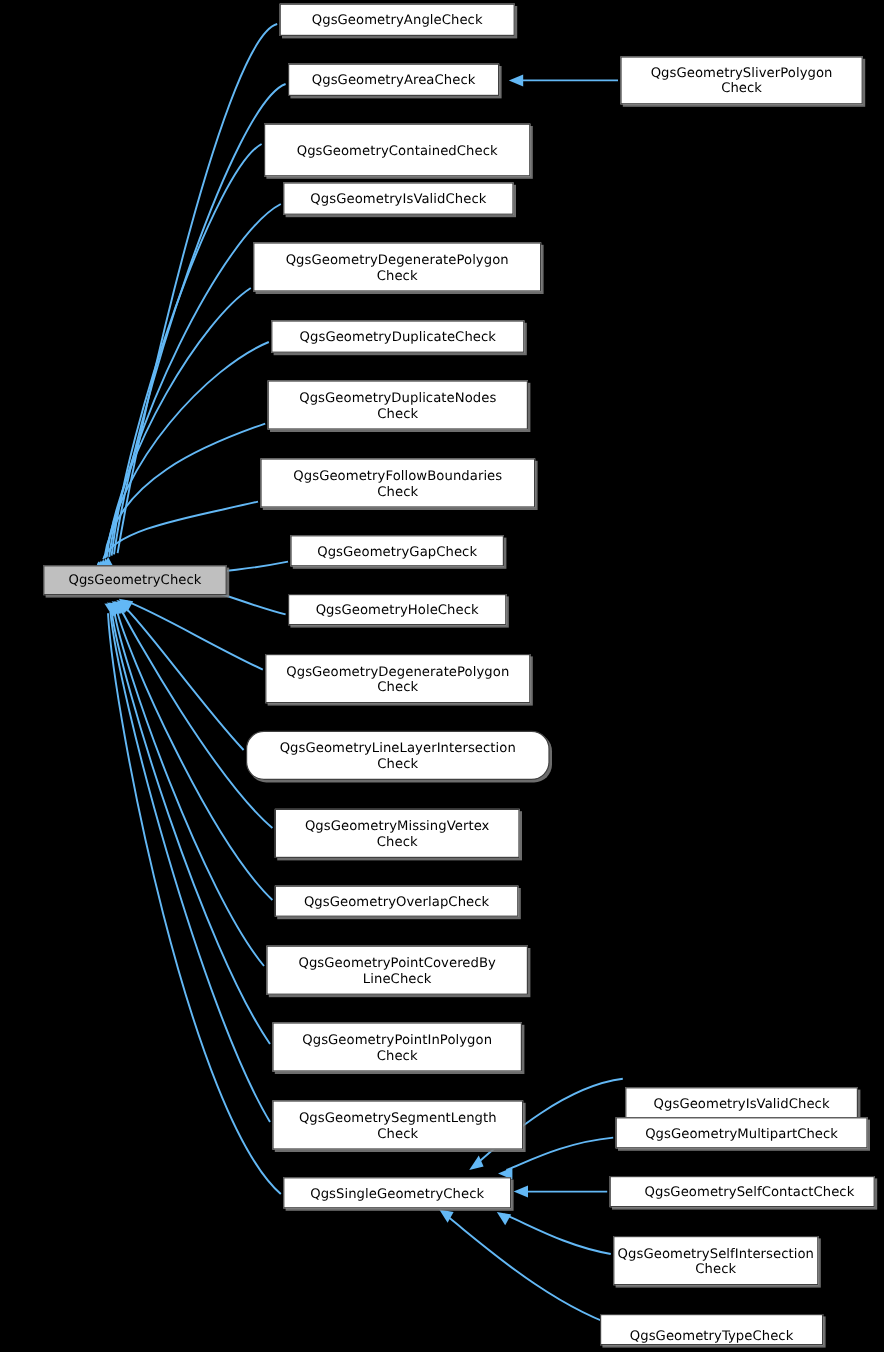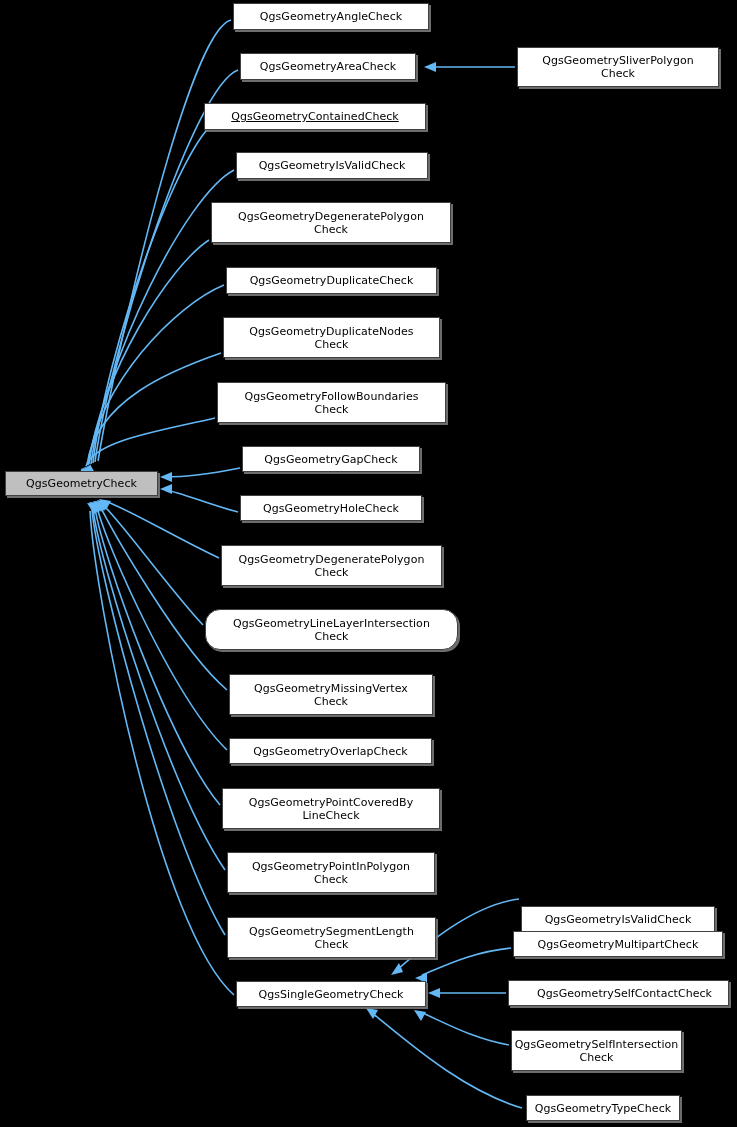--- a/index.html
+++ b/index.html
@@ -37,20 +37,21 @@
     display: flex;
     align-items: center;
     justify-content: center;
     text-align: center;
     white-space: pre-line;
     padding: 0 16px;
   }
   .node.root {
     background: #bfbfbf;
     border: 1px solid #404040;
+    margin-left: 31px;
   }
 </style>
 </head>
 <body>
 
 <div id="diagram">
   <svg id="edges" viewBox="0 0 737 1127" width="737" height="1127" xmlns="http://www.w3.org/2000/svg">
       <path d="M 231,20 C 190,30 120,330 98,461" stroke="#63b8f5" stroke-width="1.6" fill="none"></path>
       <polygon points="90,464 85,476 96,475" fill="#63b8f5"></polygon>
       <path d="M 238,70 C 195,85 112,340 95,462" stroke="#63b8f5" stroke-width="1.6" fill="none"></path>
@@ -99,21 +100,21 @@
       <polygon points="414,1010 426,1012 421,1021" fill="#63b8f5"></polygon>
       <path d="M 522,1108 C 460,1090 400,1035 372,1013" stroke="#63b8f5" stroke-width="1.6" fill="none"></path>
       <polygon points="366,1008 378,1010 373,1019" fill="#63b8f5"></polygon>
     </svg>
   <div id="node-layer">
       <div class="node root" style="left: 5px; top: 471px; width: 153px; height: 25px;"><span>QgsGeometryCheck</span></div>
       <div class="node" style="left: 233px; top: 3px; width: 196px; height: 27px;"><span>QgsGeometryAngleCheck</span></div>
       <div class="node" style="left: 240px; top: 53px; width: 176px; height: 27px;"><span>QgsGeometryAreaCheck</span></div>
       <div class="node" style="left: 517px; top: 47px; width: 202px; height: 40px;"><span>QgsGeometrySliverPolygon
 Check</span></div>
-      <div class="node" style="left: 204px; top: 103px; width: 222px; height: 27px; text-decoration: underline;"><span>QgsGeometryContainedCheck</span></div>
+      <div class="node" style="left: 220px; top: 103px; width: 222px; height: 44px;"><span>QgsGeometryContainedCheck</span></div>
       <div class="node" style="left: 236px; top: 152px; width: 192px; height: 27px;"><span>QgsGeometryIsValidCheck</span></div>
       <div class="node" style="left: 211px; top: 202px; width: 240px; height: 41px;"><span>QgsGeometryDegeneratePolygon
 Check</span></div>
       <div class="node" style="left: 226px; top: 267px; width: 211px; height: 27px;"><span>QgsGeometryDuplicateCheck</span></div>
       <div class="node" style="left: 223px; top: 317px; width: 217px; height: 41px;"><span>QgsGeometryDuplicateNodes
 Check</span></div>
       <div class="node" style="left: 217px; top: 382px; width: 229px; height: 41px;"><span>QgsGeometryFollowBoundaries
 Check</span></div>
       <div class="node" style="left: 242px; top: 446px; width: 178px; height: 26px;"><span>QgsGeometryGapCheck</span></div>
       <div class="node" style="left: 240px; top: 495px; width: 182px; height: 26px;"><span>QgsGeometryHoleCheck</span></div>
@@ -129,15 +130,15 @@
       <div class="node" style="left: 227px; top: 852px; width: 208px; height: 41px;"><span>QgsGeometryPointInPolygon
 Check</span></div>
       <div class="node" style="left: 227px; top: 917px; width: 209px; height: 41px;"><span>QgsGeometrySegmentLength
 Check</span></div>
       <div class="node" style="left: 236px; top: 981px; width: 190px; height: 26px;"><span>QgsSingleGeometryCheck</span></div>
       <div class="node" style="left: 521px; top: 906px; width: 194px; height: 26px;"><span>QgsGeometryIsValidCheck</span></div>
       <div class="node" style="left: 513px; top: 931px; width: 210px; height: 26px;"><span>QgsGeometryMultipartCheck</span></div>
       <div class="node" style="left: 508px; top: 980px; width: 221px; height: 26px; justify-content: flex-end;"><span>QgsGeometrySelfContactCheck</span></div>
       <div class="node" style="left: 511px; top: 1030px; width: 171px; height: 41px;"><span>QgsGeometrySelfIntersection
 Check</span></div>
-      <div class="node" style="left: 526px; top: 1095px; width: 154px; height: 26px;"><span>QgsGeometryTypeCheck</span></div>
+      <div class="node" style="left: 500px; top: 1095px; width: 186px; height: 26px; align-items: flex-end;"><span>QgsGeometryTypeCheck</span></div>
     </div>
 </div>
 
 </body></html>

